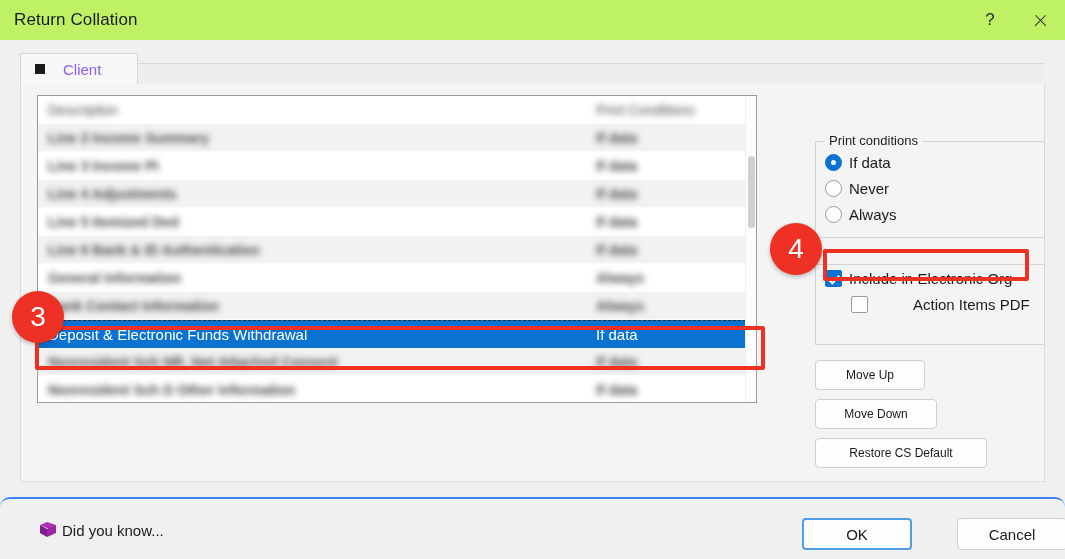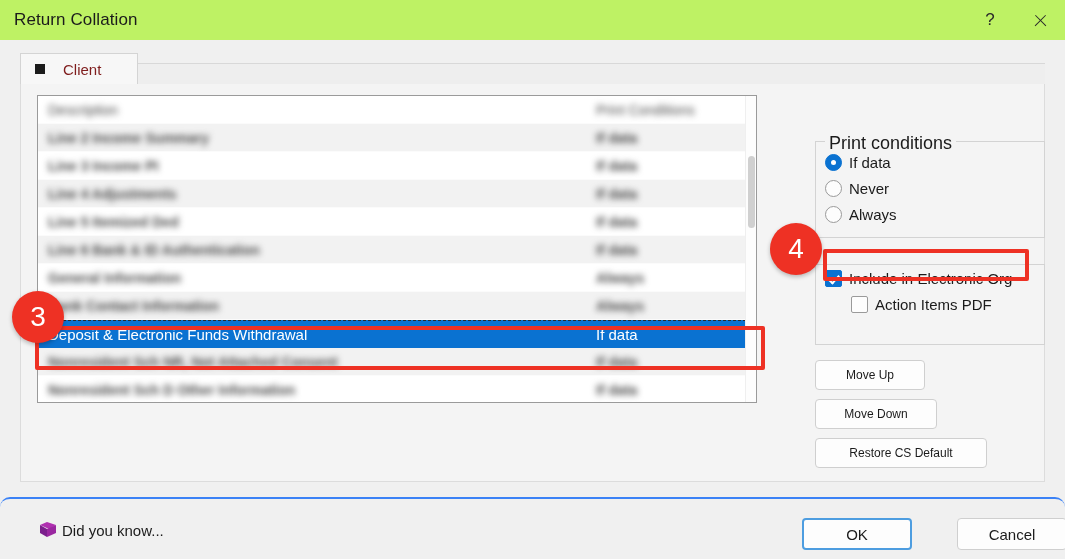--- a/index.html
+++ b/index.html
@@ -75,21 +75,21 @@
     display: flex; align-items: center;
   }
   .tab-icon {
     width: 10px; height: 10px;
     background: #1b1b1b;
     margin-left: 14px;
   }
   .tab-label {
     margin-left: 18px;
     font-size: 15px;
-    color: #7f1d1d;
+    color: #8b5cf6;
   }
 
   
   .tabpage {
     position: absolute; left: 20px; top: 44px;
     width: 1025px; height: 398px;
     background: #f4f4f4;
     border: 1px solid #dcdcdc;
     border-top: none;
   }
@@ -162,21 +162,21 @@
   
   .groupbox {
     position: absolute;
     border: 1px solid #d3d3d3;
     background: transparent;
   }
   .gb-title {
     position: absolute; left: 9px; top: -9px;
     background: #f4f4f4;
     padding: 0 4px;
-    font-size: 18px;
+    font-size: 13px;
     color: #1b1b1b;
   }
   .gb-print {
     left: 794px; top: 57px; width: 230px; height: 97px;
   }
   .gb-include {
     left: 794px; top: 180px; width: 230px; height: 81px;
   }
 
   .radio-row, .check-row {
@@ -362,21 +362,21 @@
           <span class="radio"></span>
           <span>Always</span>
         </div>
       </div>
 
       <div class="groupbox gb-include">
         <div class="check-row" style="left:9px; top:5px;">
           <span class="checkbox on"></span>
           <span>Include in Electronic Org</span>
         </div>
-        <div class="check-row" style="left:35px; top:31px;">
+        <div class="check-row" style="left:35px; top:31px;gap:38px;">
           <span class="checkbox"></span>
           <span>Action Items PDF</span>
         </div>
       </div>
 
       <div class="btn btn-moveup">Move Up</div>
       <div class="btn btn-restore">Restore CS Default</div>
       <div class="btn btn-movedown">Move Down</div>
     </div>
   </div>

